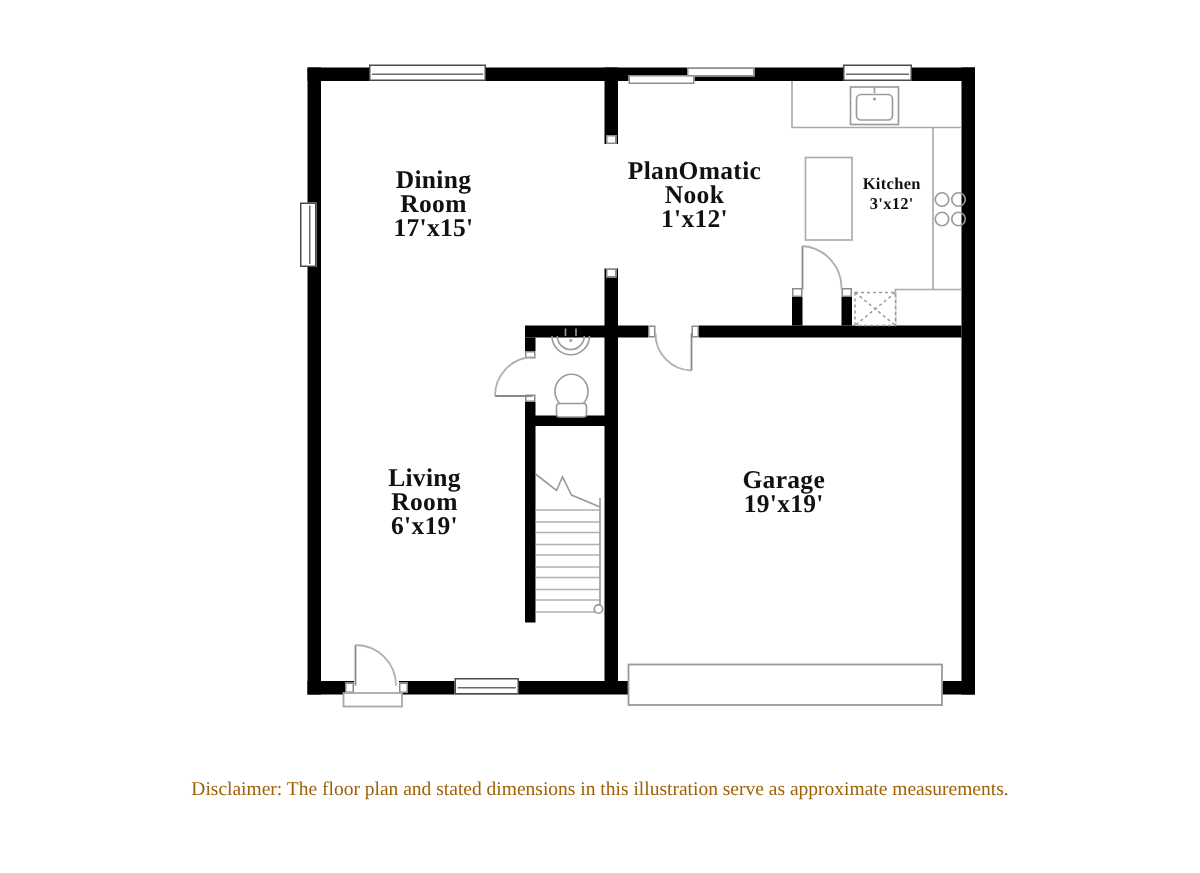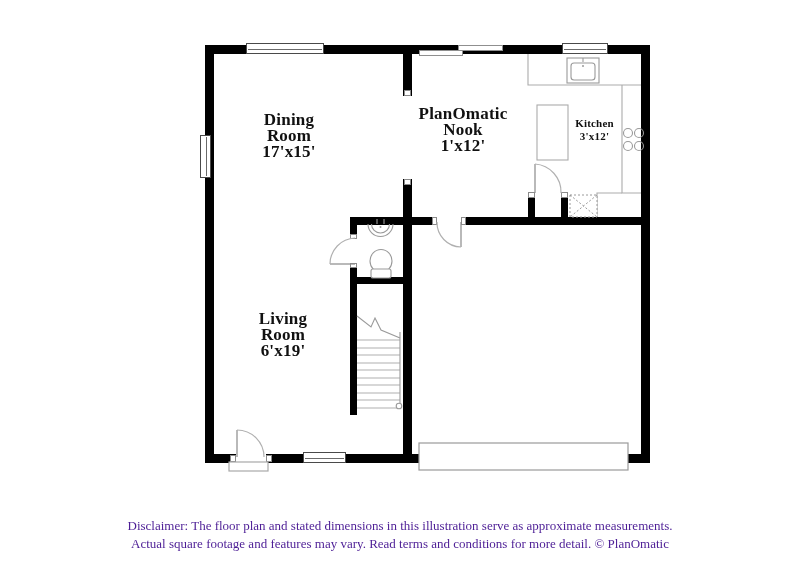--- a/index.html
+++ b/index.html
@@ -10,21 +10,21 @@
   .window{position:absolute;background:#fff;border:1px solid #4a4a4a;box-sizing:border-box;}
   .window .pane-h{position:absolute;left:1px;right:1px;top:50%;height:0;border-top:1px solid #6a6a6a;}
   .window .pane-v{position:absolute;top:1px;bottom:1px;left:50%;width:0;border-left:1px solid #6a6a6a;}
   .slider{position:absolute;background:#fff;border:1px solid #8f8f8f;box-sizing:border-box;}
   #fixtures{position:absolute;left:0;top:0;pointer-events:none;}
   .room-label{position:absolute;text-align:center;font-weight:bold;color:#111;
               font-size:17px;line-height:16px;letter-spacing:0.2px;}
   .room-label.small{font-size:11px;line-height:13px;}
   .room-dims{font-weight:bold;}
   #disclaimer{position:absolute;left:0;top:517;width:800px;top:517px;text-align:center;
-              color:#4c1d95;font-size:13px;line-height:18px;}
+              color:#a16207;font-size:13px;line-height:18px;}
 </style>
 </head>
 <body>
 
 <div id="stage">
 
   <div class="wall" style="left:205px;top:45px;width:445px;height:9px;"></div>
   <div class="wall" style="left:205px;top:45px;width:9px;height:418px;"></div>
   <div class="wall" style="left:641px;top:45px;width:9px;height:418px;"></div>
   <div class="wall" style="left:205px;top:454px;width:31px;height:9px;"></div>
@@ -170,19 +170,22 @@
   <div class="room-label small" style="left:552px;top:117px;width:85px;">
     <div>Kitchen</div>
     <div class="room-dims">3'x12'</div>
   </div>
 
   <div class="room-label" style="left:238px;top:311px;width:90px;">
     <div>Living Room</div>
     <div class="room-dims">6'x19'</div>
   </div>
 
+  <div class="room-label" style="left:474px;top:312px;width:97px;">
+    <div>Garage</div>
+    <div class="room-dims">19'x19'</div>
+  </div>
 
   <div id="disclaimer">
     <div>Disclaimer: The floor plan and stated dimensions in this illustration serve as approximate measurements.</div>
-    <div>Actual square footage and features may vary. Read terms and conditions for more detail. © PlanOmatic</div>
   </div>
 
 </div>
 
 </body></html>

